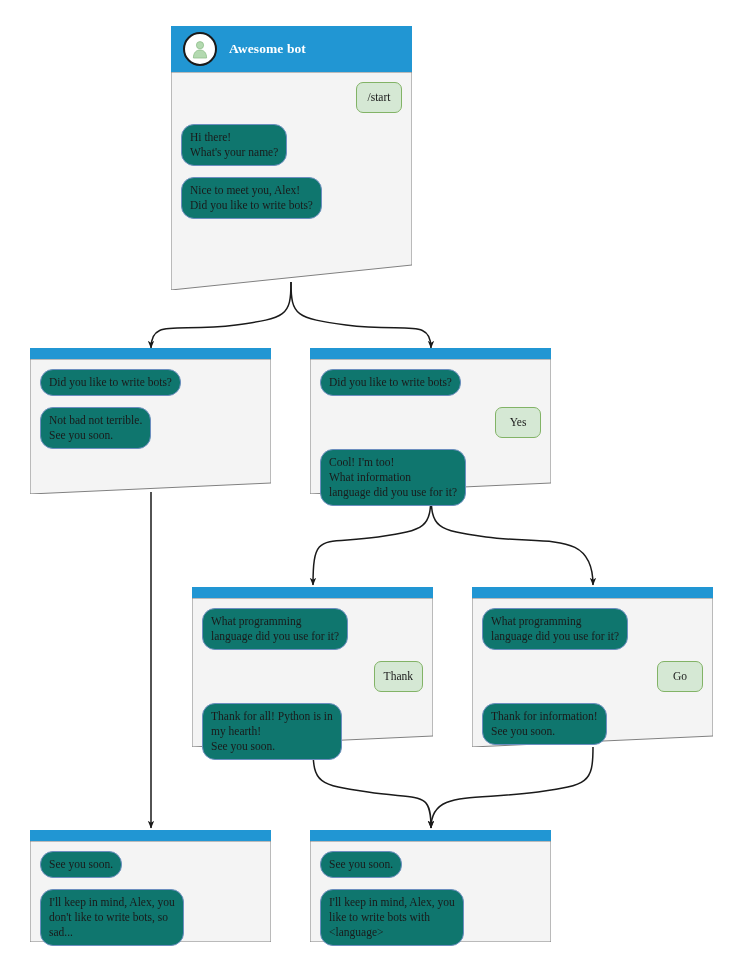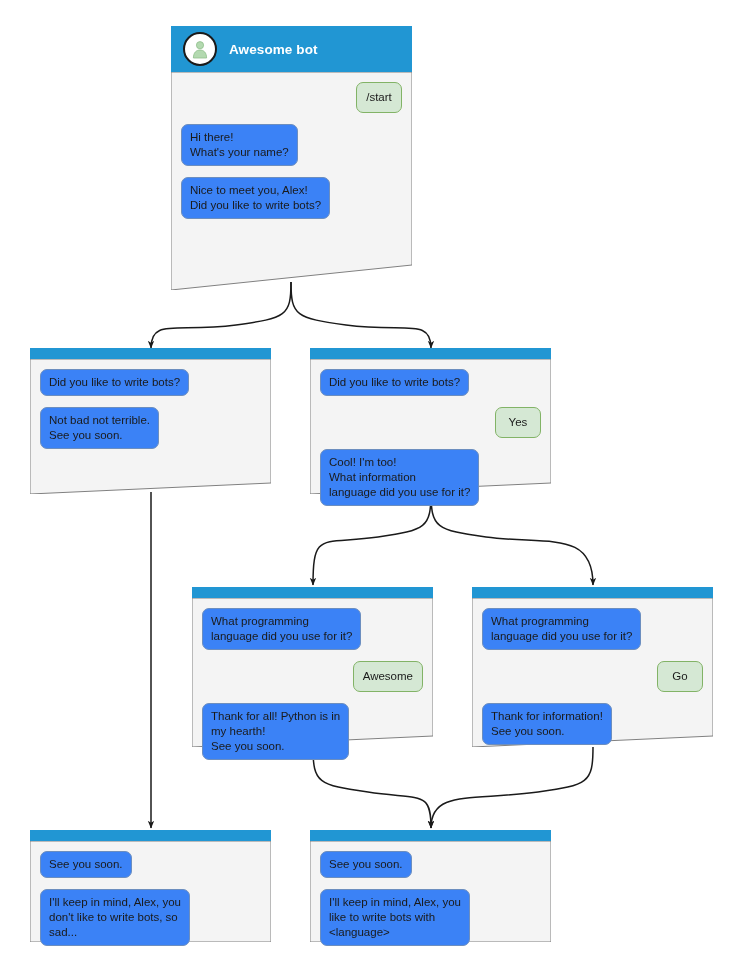--- a/index.html
+++ b/index.html
@@ -14,20 +14,21 @@
     overflow: hidden;
     font-family: "Liberation Sans", sans-serif;
     -webkit-font-smoothing: antialiased;
   }
 
   #diagram-canvas {
     position: absolute;
     inset: 0;
     width: 743px;
     height: 971px;
+    font-family: Liberation Serif, serif;
   }
 
   
   #connectors {
     position: absolute;
     left: 0; top: 0;
     width: 743px;
     height: 971px;
     z-index: 1;
   }
@@ -103,22 +104,23 @@
     line-height: 15px;
     color: #1a1a1a;
     border-radius: 7px;
     padding: 5px 8px;
     border: 1px solid;
     white-space: pre-line;
     max-width: 200px;
     box-sizing: border-box;
   }
   .bubble.bot {
-    background: #3b82f6;
+    background: #0f766e;
     border-color: #6c8ebf;
+    border-radius: 13px;
   }
   .bubble.user {
     background: #d5e8d4;
     border-color: #82b366;
     min-width: 46px;
     text-align: center;
     padding: 7px 9px;
   }
 </style>
 </head>
@@ -227,21 +229,21 @@
       <rect x="0" y="0" width="241" height="11" fill="#2196d3"></rect>
     </svg>
     <div class="card-content">
       <div class="strip-header"></div>
       <div class="messages">
         <div class="msg-row left">
           <div class="bubble bot">What programming
 language did you use for it?</div>
         </div>
         <div class="msg-row right">
-          <div class="bubble user">Awesome</div>
+          <div class="bubble user">Thank</div>
         </div>
         <div class="msg-row left">
           <div class="bubble bot">Thank for all! Python is in
 my hearth!
 See you soon.</div>
         </div>
       </div>
     </div>
   </div>
 

